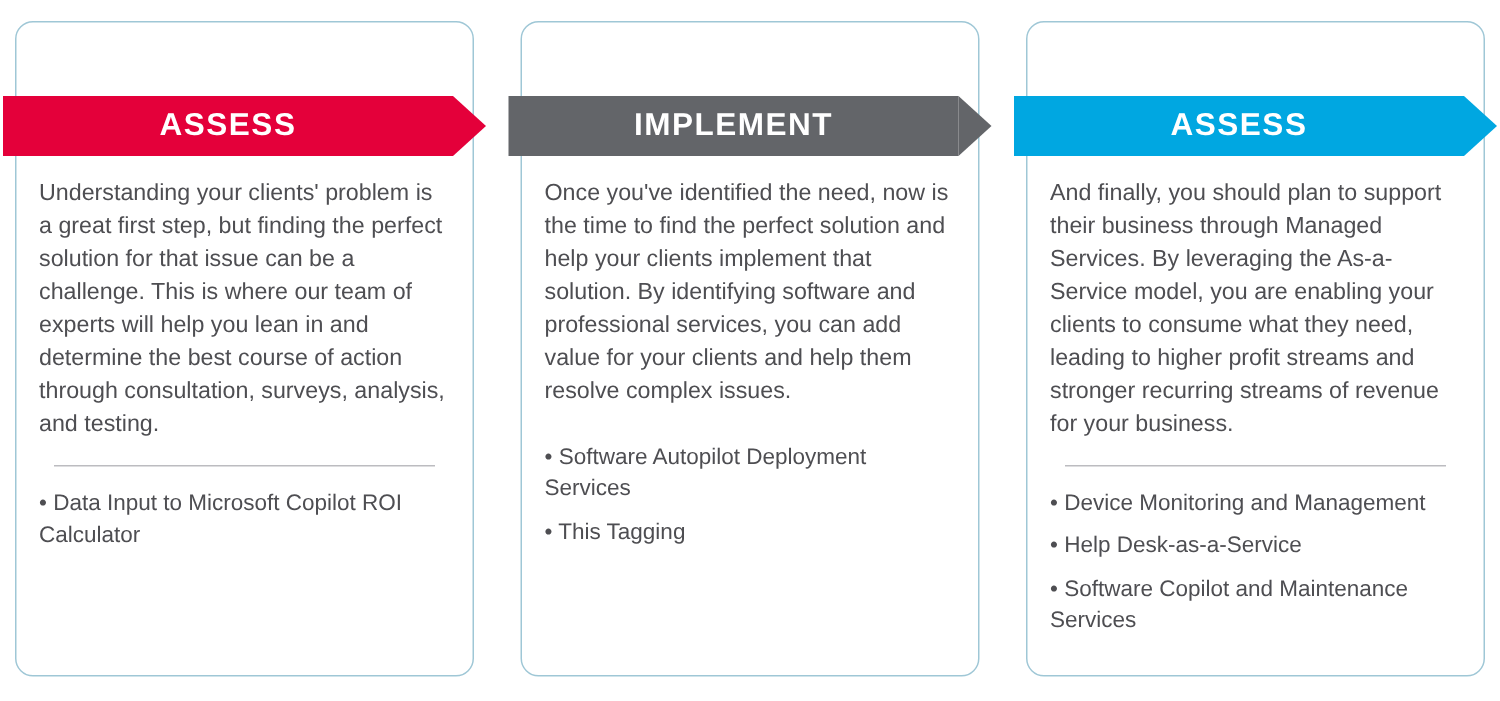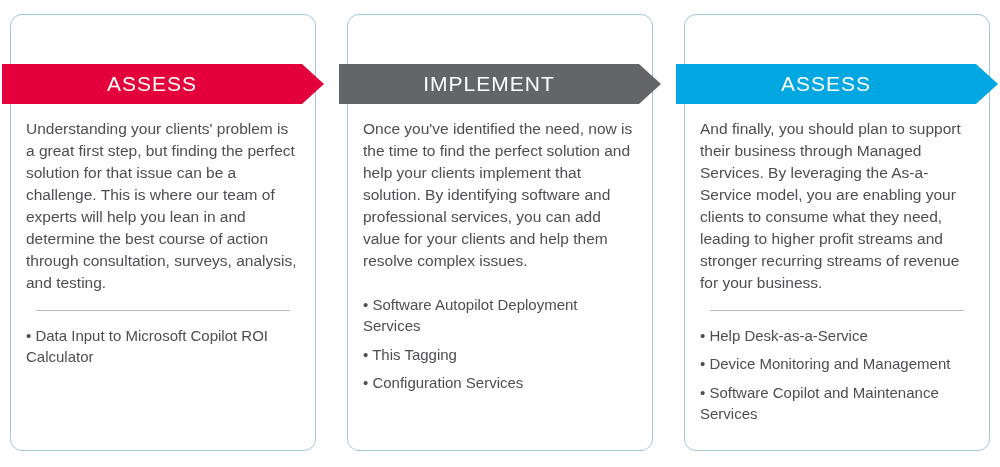--- a/index.html
+++ b/index.html
@@ -72,21 +72,21 @@
   .banner-text {
     position: absolute;
     left: 0;
     top: 0;
     width: 300px;
     height: 40px;
     line-height: 40px;
     text-align: center;
     color: #ffffff;
     font-size: 21px;
-    font-weight: normal;
+    font-weight: bold;
     letter-spacing: 1px;
   }
   .content {
     position: absolute;
     left: 24px;
     right: 24px;
     top: 104px;
   }
   .paragraph {
     color: #4e4e52;
@@ -139,36 +139,35 @@
       <div class="banner-body" style="background:#636569"></div>
       <div class="banner-arrow" style="border-left-color:#636569"></div>
       <div class="banner-text">IMPLEMENT</div>
     </div>
     <div class="content">
       <p class="paragraph">Once you've identified the need, now is the time to find the perfect solution and help your clients implement that solution. By identifying software and professional services, you can add value for your clients and help them resolve complex issues.</p>
       <div style="height:22px"></div>
       <ul class="bullets">
         <li>• Software Autopilot Deployment Services</li>
         <li>• This Tagging</li>
-        <li>• Configuration Services</li>
       </ul>
     </div>
   </div>
 
   <div class="column">
     <div class="card"></div>
     <div class="banner">
       <div class="banner-body" style="background:#00a7e1"></div>
       <div class="banner-arrow" style="border-left-color:#00a7e1"></div>
       <div class="banner-text">ASSESS</div>
     </div>
     <div class="content">
       <p class="paragraph">And finally, you should plan to support their business through Managed Services. By leveraging the As-a-Service model, you are enabling your clients to consume what they need, leading to higher profit streams and stronger recurring streams of revenue for your business.</p>
       <hr class="divider">
       <ul class="bullets">
+        <li>• Device Monitoring and Management</li>
         <li>• Help Desk-as-a-Service</li>
-        <li>• Device Monitoring and Management</li>
         <li>• Software Copilot and Maintenance Services</li>
       </ul>
     </div>
   </div>
 
 </div>
 
 </body></html>

